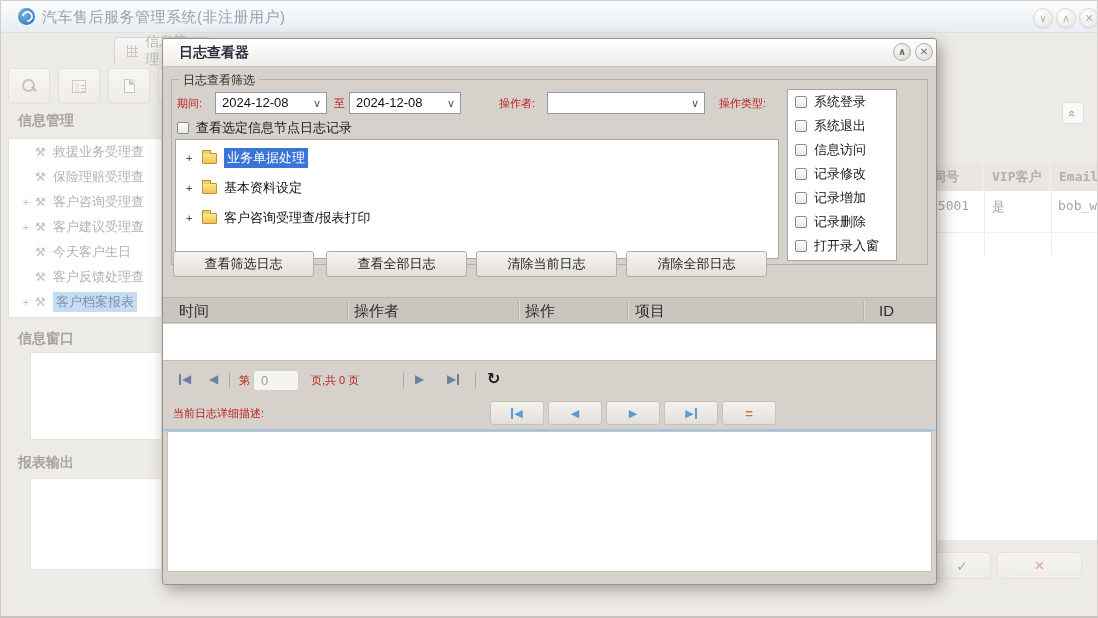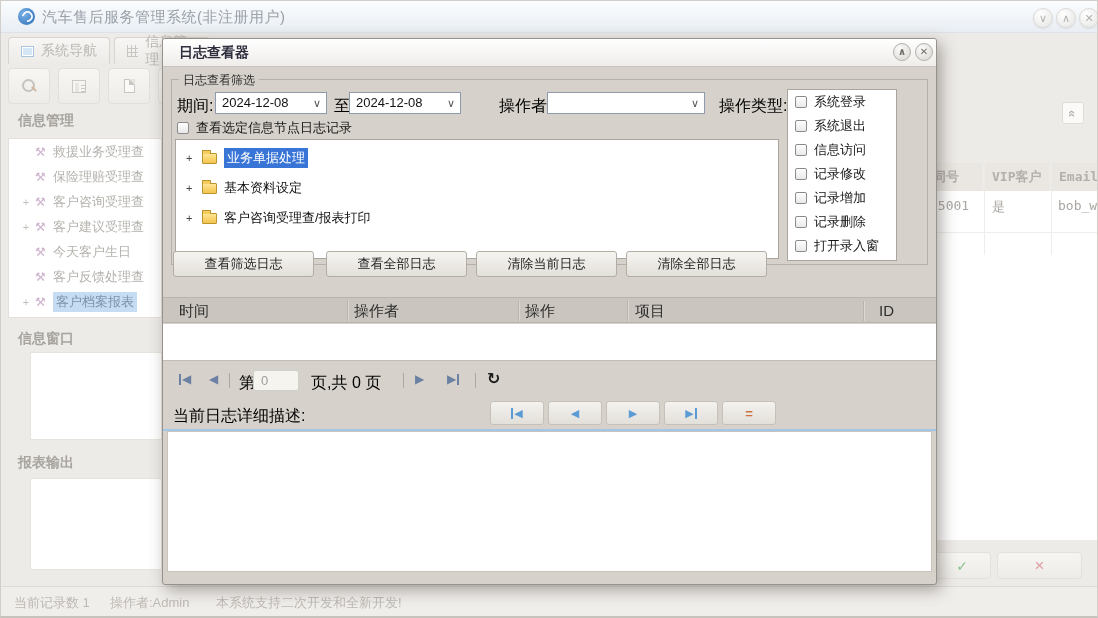--- a/index.html
+++ b/index.html
@@ -78,21 +78,21 @@
   .dlg-titlebar { position:absolute; left:0; top:0; width:773px; height:28px; border-radius:2px 2px 0 0;
     background:linear-gradient(#ffffff,#efedea); border-bottom:1px solid #c8c4bd; }
   .dlg-title { position:absolute; left:16px; top:5px; font-size:14px; font-weight:bold; color:#2e2e3e; }
   .dlg-cbtn { position:absolute; top:4px; width:18px; height:18px; border-radius:50%;
     background:radial-gradient(circle at 35% 30%, #fafaf9, #d9d7d3); border:1px solid #b4b1ab;
     color:#6f6c66; font-size:10px; line-height:16px; text-align:center; font-weight:bold; }
 
   .fieldset { position:absolute; left:8px; top:40px; width:757px; height:186px; border:1px solid #b5b1aa; }
   .legend { position:absolute; left:16px; top:33px; background:#d6d2cb; padding:0 4px; font-size:12px; color:#2a2a2a; }
 
-  .dlg-label { position:absolute; font-size:16px; color:#000000; white-space:nowrap; }
+  .dlg-label { position:absolute; font-size:11px; color:#b91c1c; white-space:nowrap; }
   .combo { position:absolute; height:22px; background:#fff; border:1px solid #8d9bad; font-size:13px; color:#111;
     line-height:20px; padding-left:6px; }
   .combo .arr { position:absolute; right:5px; top:0; font-size:11px; color:#555; }
 
   .optype-panel { position:absolute; left:624px; top:50px; width:110px; height:172px; background:#fff; border:1px solid #aaa69f; overflow:hidden; }
   .chk-row { height:24px; display:flex; align-items:center; padding-left:7px; gap:7px; font-size:13px; color:#161616; white-space:nowrap; }
   .chk { width:12px; height:12px; border:1px solid #8a8a8a; border-radius:2px; background:linear-gradient(#fefefe,#e9e9e9); flex:none; }
   .node-chk { position:absolute; left:14px; top:80px; display:flex; align-items:center; gap:7px; font-size:13px; color:#161616; }
 
   .dlg-tree { position:absolute; left:12px; top:100px; width:604px; height:120px; background:#fff; border:1px solid #aaa69f; }
@@ -134,24 +134,20 @@
 <div id="screen">
 
   <div class="titlebar">
     <div class="app-logo"></div>
     <div class="win-title">汽车售后服务管理系统(非注册用户)</div>
     <div class="win-btn" style="left:1033px;">∨</div>
     <div class="win-btn" style="left:1056px;">∧</div>
     <div class="win-btn" style="left:1079px;">✕</div>
   </div>
 
-  <div class="tab" style="left:8px;width:102px;">
-    <span class="tab-ico-window"></span>
-    <span>系统导航</span>
-  </div>
   <div class="tab" style="left:114px;width:96px;">
     <span class="tab-ico-grid"></span>
     <span>信息管理</span>
   </div>
 
   <div class="tool-btn" style="left:8px;">
       <span class="ico-search"></span>
     </div>
   <div class="tool-btn" style="left:58px;">
       <span class="ico-list"></span>
@@ -221,25 +217,20 @@
   <div class="grid-cell" style="left:1058px;">bob_w</div>
   <div class="grid-rowline"></div>
 
   <div class="bg-btn" style="left:933px;width:58px;color:#8cbf8c;">
       <span>✓</span>
     </div>
   <div class="bg-btn" style="left:997px;width:85px;color:#dda0a0;font-size:17px;">
       <span>×</span>
     </div>
 
-  <div class="statusbar">
-    <span style="left:14px;">当前记录数 1</span>
-    <span style="left:110px;">操作者:Admin</span>
-    <span style="left:216px;">本系统支持二次开发和全新开发!</span>
-  </div>
 
   <div class="dialog">
     <div class="dlg-titlebar">
       <span class="dlg-title">日志查看器</span>
       <span class="dlg-cbtn" style="right:25px;">∧</span>
       <span class="dlg-cbtn" style="right:3px;">✕</span>
     </div>
 
     <div class="fieldset"></div>
     <span class="legend">日志查看筛选</span>

